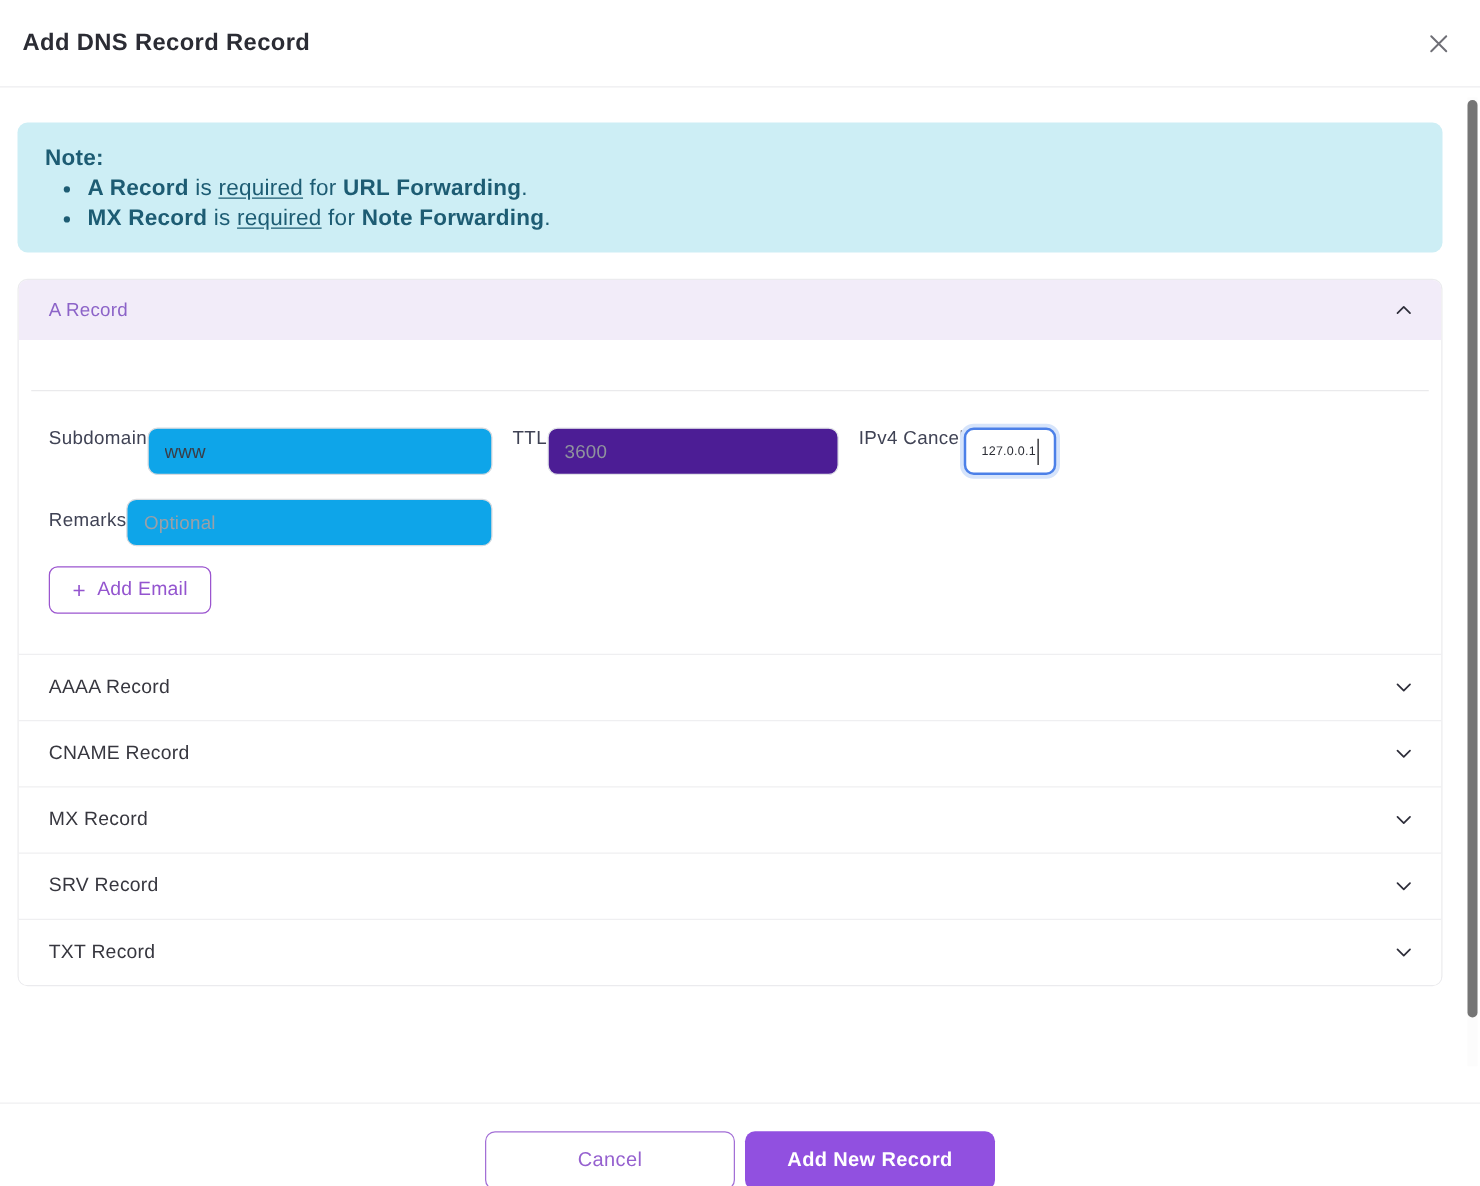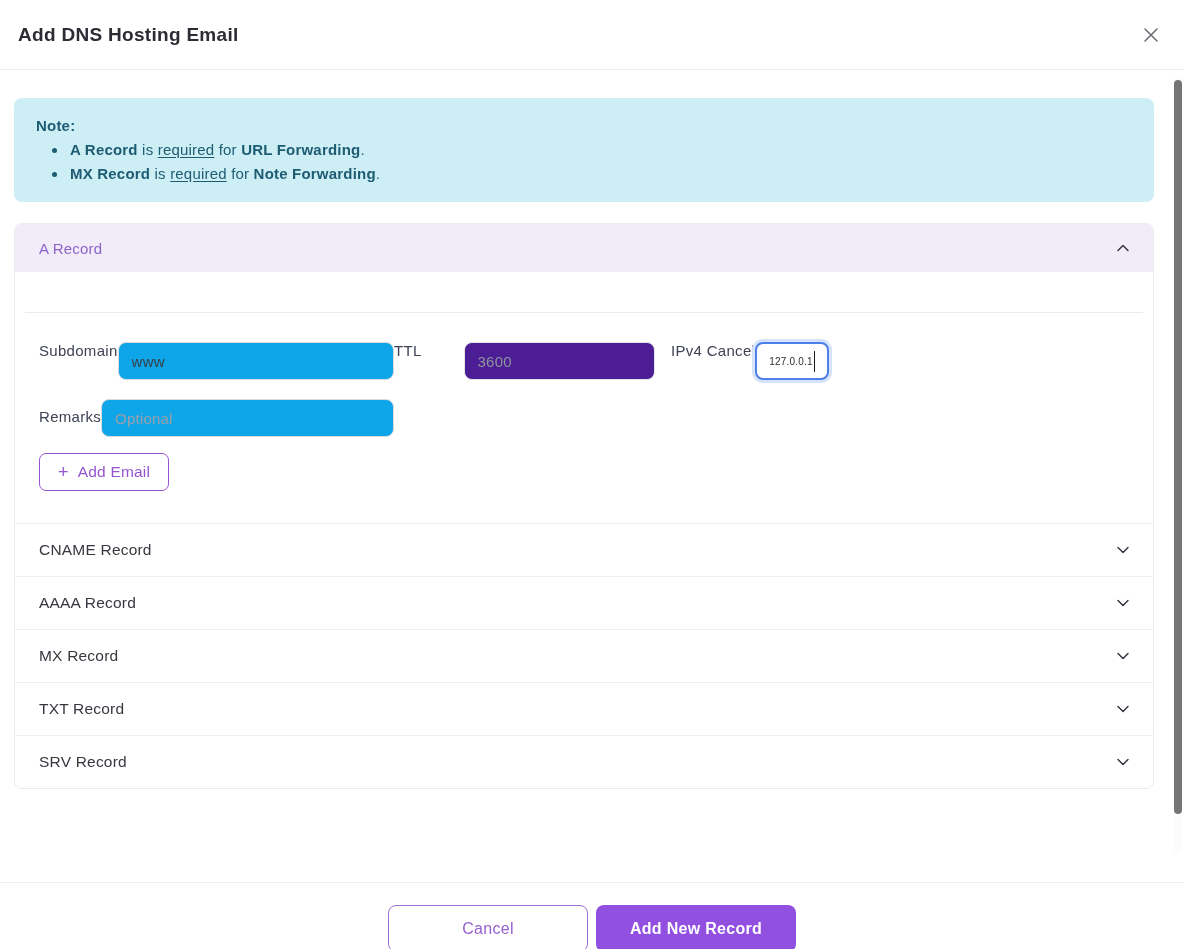--- a/index.html
+++ b/index.html
@@ -43,21 +43,21 @@
     border-bottom: 1px solid #efeff1;
   }
 
   
   .note-box {
     margin-top: 28px;
     background: #cdeef5;
     border-radius: 8px;
     padding: 16px 22px 16px 22px;
     color: #1d5c73;
-    font-size: 15px;
+    font-size: 18px;
     line-height: 24px;
     letter-spacing: 0.2px;
   }
   .note-heading { font-weight: 700; }
   .note-box ul { list-style: disc; padding-left: 32px; }
   .note-box li { padding-left: 2px; }
   .note-box b { font-weight: 700; }
   .note-box u { text-underline-offset: 2px; }
 
   
@@ -92,21 +92,21 @@
 
   
   .acc-panel { background: #fff; padding-bottom: 32px; }
   .panel-divider {
     border-top: 1px solid #eaeaec;
     margin: 40px 10px 29px 10px;
   }
   .fields-row { display: flex; }
   .field { display: flex; flex-direction: row; }
   .field-subdomain { margin-left: 24px; width: 355px; }
-  .field-ttl       { width: 261px; gap: 42px; }
+  .field-ttl       { margin-left: 16px; width: 261px; }
   .field-ipv4      { margin-left: 16px; width: 356px; }
   .field-label {
     font-size: 15px;
     color: #3f4254;
     letter-spacing: 0.3px;
     line-height: 17px;
     margin-bottom: 12px;
   }
   .text-input {
     height: 38px;
@@ -215,21 +215,21 @@
     width: 8px;
     height: 734px;
     background: #757575;
     border-radius: 4px;
   }
 </style>
 </head>
 <body>
 
 <div class="modal-header">
-  <div class="modal-title">Add DNS Hosting Email</div>
+  <div class="modal-title">Add DNS Record Record</div>
   <button class="close-btn">
     <span style="display:flex;">
       <svg width="20" height="20" viewBox="0 0 20 20">
           <path d="M4 4 L16 16 M16 4 L4 16" stroke="currentColor" stroke-width="1.6" fill="none" stroke-linecap="round"></path>
         </svg>
     </span>
   </button>
 </div>
 
 <div class="modal-body">
@@ -281,53 +281,53 @@
         </div>
       </div>
 
       <button class="add-more-btn">
         <span class="plus-glyph">+</span>
         <span>Add Email</span>
       </button>
     </div>
 
     <div class="acc-header collapsed-row">
+      <span class="acc-label">AAAA Record</span>
+      <span class="chev">
+        <svg width="16" height="16" viewBox="0 0 16 16">
+            <polyline points="3,5.5 8,10.5 13,5.5" fill="none" stroke="currentColor" stroke-width="1.4" stroke-linecap="round" stroke-linejoin="round"></polyline>
+          </svg>
+      </span>
+    </div>
+    <div class="acc-header collapsed-row">
       <span class="acc-label">CNAME Record</span>
       <span class="chev">
         <svg width="16" height="16" viewBox="0 0 16 16">
             <polyline points="3,5.5 8,10.5 13,5.5" fill="none" stroke="currentColor" stroke-width="1.4" stroke-linecap="round" stroke-linejoin="round"></polyline>
           </svg>
       </span>
     </div>
     <div class="acc-header collapsed-row">
-      <span class="acc-label">AAAA Record</span>
-      <span class="chev">
-        <svg width="16" height="16" viewBox="0 0 16 16">
-            <polyline points="3,5.5 8,10.5 13,5.5" fill="none" stroke="currentColor" stroke-width="1.4" stroke-linecap="round" stroke-linejoin="round"></polyline>
-          </svg>
-      </span>
-    </div>
-    <div class="acc-header collapsed-row">
       <span class="acc-label">MX Record</span>
       <span class="chev">
         <svg width="16" height="16" viewBox="0 0 16 16">
             <polyline points="3,5.5 8,10.5 13,5.5" fill="none" stroke="currentColor" stroke-width="1.4" stroke-linecap="round" stroke-linejoin="round"></polyline>
           </svg>
       </span>
     </div>
     <div class="acc-header collapsed-row">
+      <span class="acc-label">SRV Record</span>
+      <span class="chev">
+        <svg width="16" height="16" viewBox="0 0 16 16">
+            <polyline points="3,5.5 8,10.5 13,5.5" fill="none" stroke="currentColor" stroke-width="1.4" stroke-linecap="round" stroke-linejoin="round"></polyline>
+          </svg>
+      </span>
+    </div>
+    <div class="acc-header collapsed-row">
       <span class="acc-label">TXT Record</span>
-      <span class="chev">
-        <svg width="16" height="16" viewBox="0 0 16 16">
-            <polyline points="3,5.5 8,10.5 13,5.5" fill="none" stroke="currentColor" stroke-width="1.4" stroke-linecap="round" stroke-linejoin="round"></polyline>
-          </svg>
-      </span>
-    </div>
-    <div class="acc-header collapsed-row">
-      <span class="acc-label">SRV Record</span>
       <span class="chev">
         <svg width="16" height="16" viewBox="0 0 16 16">
             <polyline points="3,5.5 8,10.5 13,5.5" fill="none" stroke="currentColor" stroke-width="1.4" stroke-linecap="round" stroke-linejoin="round"></polyline>
           </svg>
       </span>
     </div>
 
   </div>
 </div>
 

